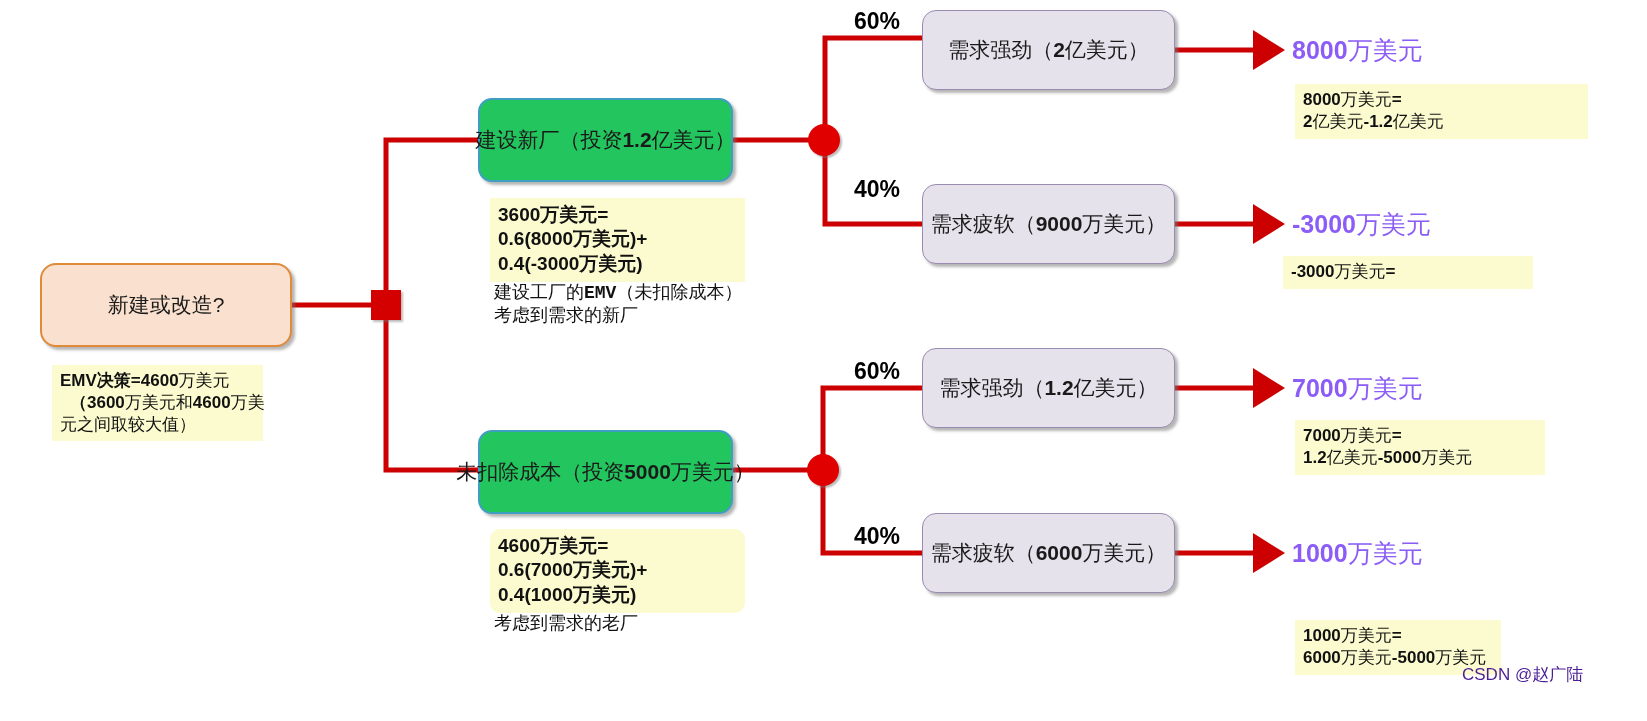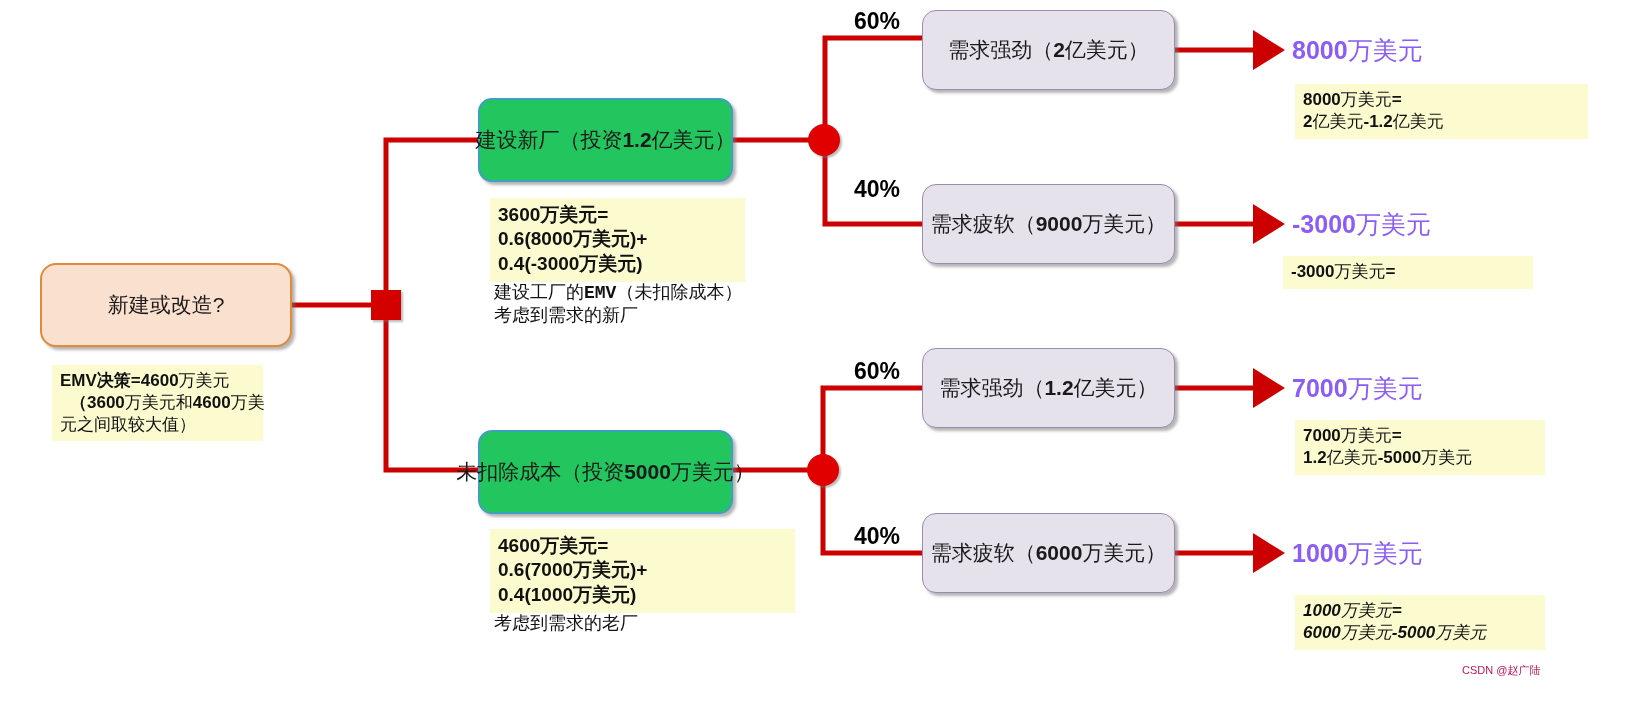--- a/index.html
+++ b/index.html
@@ -100,22 +100,22 @@
     position:absolute;
     font-size:25px;
     color:#8b5cf6;
     white-space:nowrap;
   }
   .payoff b{font-weight:bold;}
 
   
   .watermark{
     position:absolute;
-    font-size:11px;
-    color:#be185d;
+    font-size:17px;
+    color:#4c1d95;
     white-space:nowrap;
   }
 </style>
 </head>
 <body>
 
 <div id="canvas">
 
   <svg id="wires" viewBox="0 0 1647 721" width="1647" height="721" xmlns="http://www.w3.org/2000/svg">
     <g fill="none" stroke="#cc0000" stroke-width="5">
@@ -197,21 +197,21 @@
   <div class="payoff" style="left:1292px;top:208px;"><b>-3000</b><span>万美元</span></div>
   <div class="note note-small" style="left:1283px;top:256px;width:250px;">
     <span class="ln"><b>-3000</b><span>万美元</span><b>=</b></span>
   </div>
 
   <div class="node node-choice" style="left:478px;top:430px;width:255px;height:84px;">
     <span class="ln">未扣除成本</span>
     <span class="ln"><span>（投资</span><b>5000</b><span>万美元）</span></span>
   </div>
 
-  <div class="note note-calc" style="left:490px;top:529px;width:305px;">
+  <div class="note note-calc" style="left:490px;top:529px;width:255px;border-radius:10px;">
     <span class="ln"><span>4600</span><span>万美元</span><span>=</span></span>
     <span class="ln"><span>0.6(</span><span>7000</span><span>万美元</span><span>)+</span></span>
     <span class="ln"><span>0.4(</span><span>1000</span><span>万美元</span><span>)</span></span>
   </div>
 
   <div class="caption" style="left:494px;top:613px;">
     <span class="ln">考虑到需求的老厂</span>
   </div>
 
   <div class="chance-dot" style="left:807px;top:454px;width:32px;height:32px;"></div>
@@ -226,20 +226,20 @@
     <span class="ln"><b>7000</b><span>万美元</span><b>=</b></span>
     <span class="ln"><b>1.2</b><span>亿美元</span><b>-5000</b><span>万美元</span></span>
   </div>
 
   <div class="prob" style="left:854px;top:523px;">40%</div>
   <div class="node node-outcome" style="left:922px;top:513px;width:253px;height:80px;">
     <span class="ln">需求疲软</span>
     <span class="ln"><span>（</span><b>6000</b><span>万美元）</span></span>
   </div>
   <div class="payoff" style="left:1292px;top:537px;"><b>1000</b><span>万美元</span></div>
-  <div class="note note-small" style="left:1295px;top:595px;width:250px;font-style:italic;">
+  <div class="note note-small" style="left:1295px;top:620px;width:206px;">
     <span class="ln"><b>1000</b><span>万美元</span><b>=</b></span>
     <span class="ln"><b>6000</b><span>万美元</span><b>-5000</b><span>万美元</span></span>
   </div>
 
   <div class="watermark" style="left:1462px;top:663px;">CSDN @赵广陆</div>
 
 </div>
 
 </body></html>

